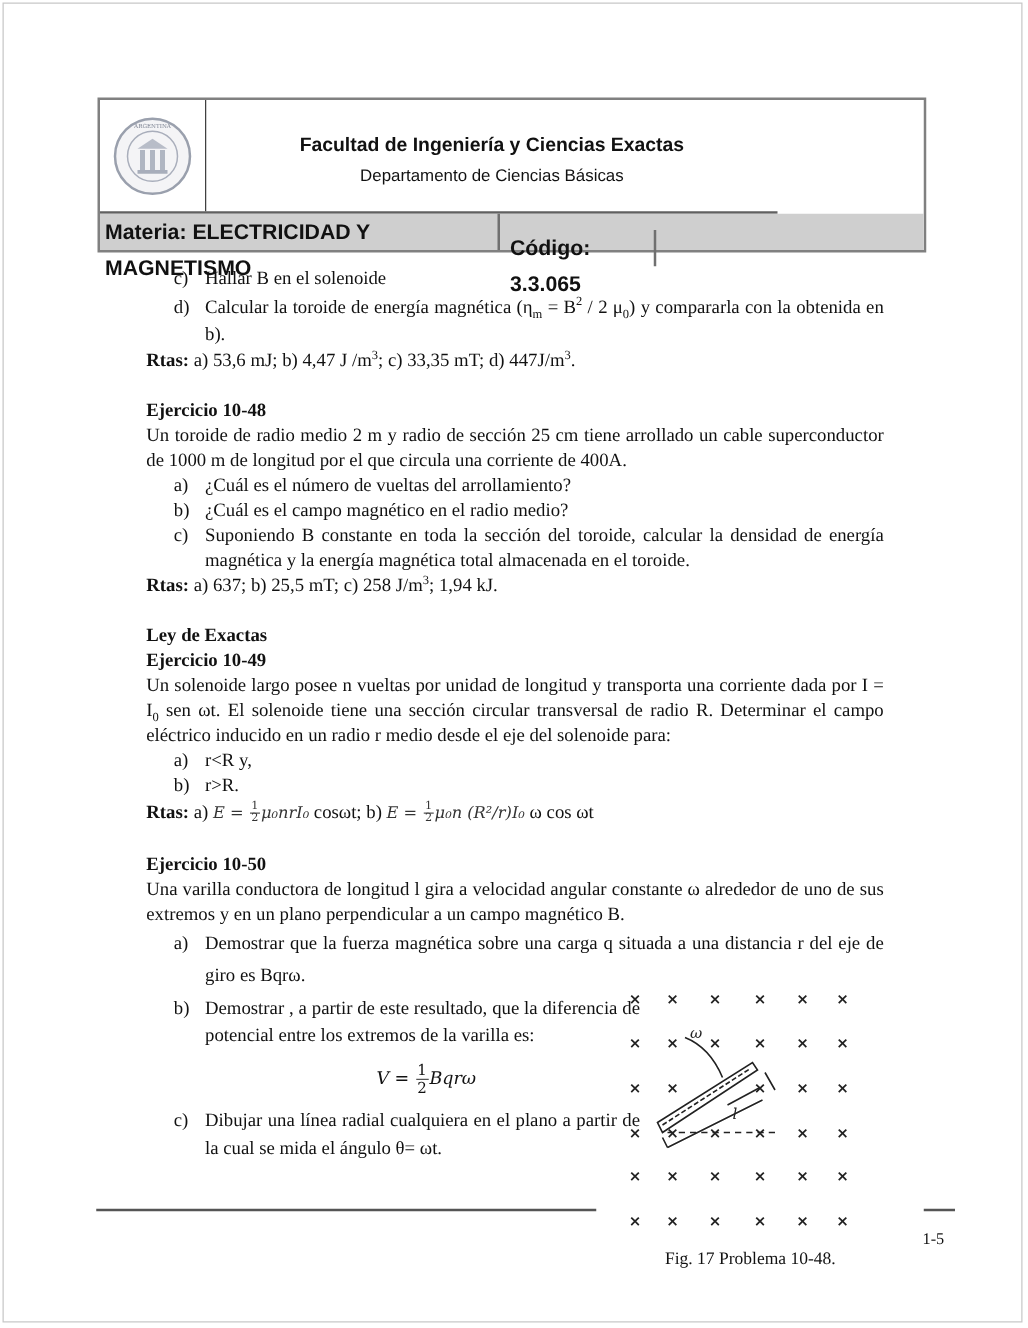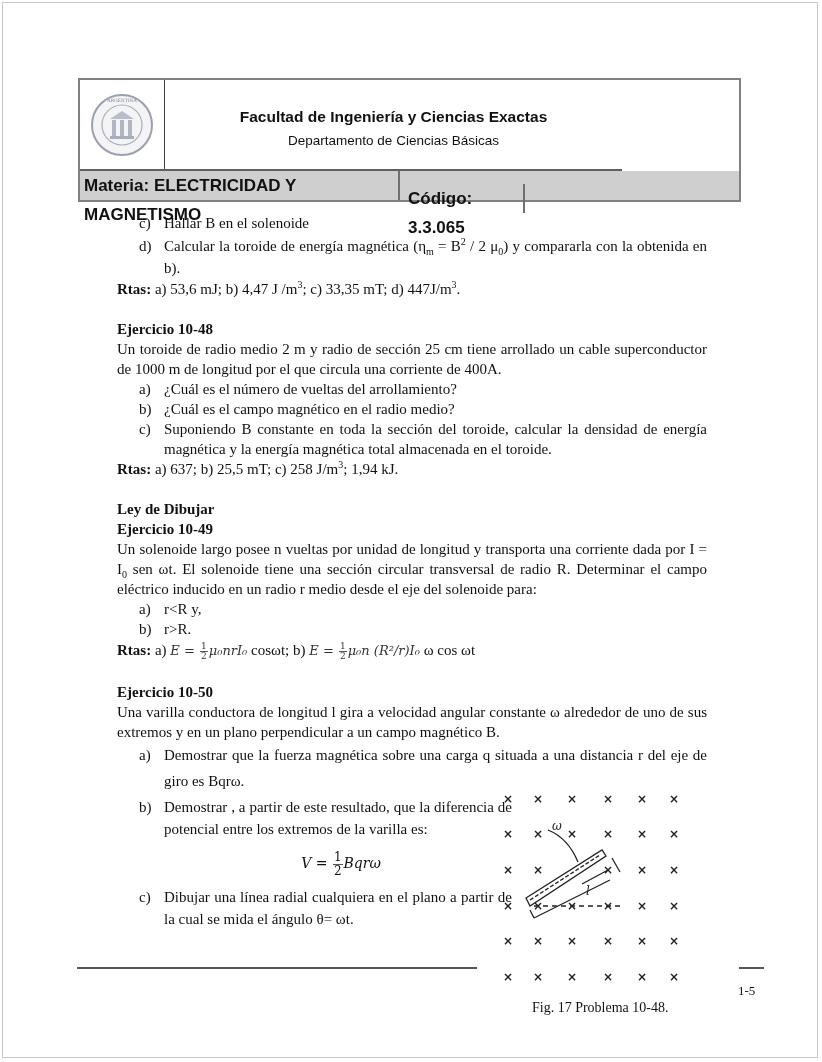--- a/index.html
+++ b/index.html
@@ -115,21 +115,21 @@
   <div class="li">
     <span class="lbl">c)</span>
     <span>Suponiendo B constante en toda la sección del toroide, calcular la densidad de energía magnética y la energía magnética total almacenada en el toroide.</span>
   </div>
   <p class="p">
     <b>Rtas:</b><span> a) 637; b) 25,5 mT; c) 258 J/m</span><sup>3</sup><span>; 1,94 kJ.</span>
   </p>
 
   <div class="gap"></div>
 
-  <p class="p"><b>Ley de Dibujar</b></p>
+  <p class="p"><b>Ley de Exactas</b></p>
   <p class="p"><b>Ejercicio 10-49</b></p>
   <p class="p">
     <span>Un solenoide largo posee n vueltas por unidad de longitud y transporta una corriente dada por I = I</span><sub>0</sub><span> sen ωt. El solenoide tiene una sección circular transversal de radio R. Determinar el campo eléctrico inducido en un radio r medio desde el eje del solenoide para:</span>
   </p>
   <div class="li">
     <span class="lbl">a)</span>
     <span> r&lt;R y,</span>
   </div>
   <div class="li">
     <span class="lbl">b)</span>

